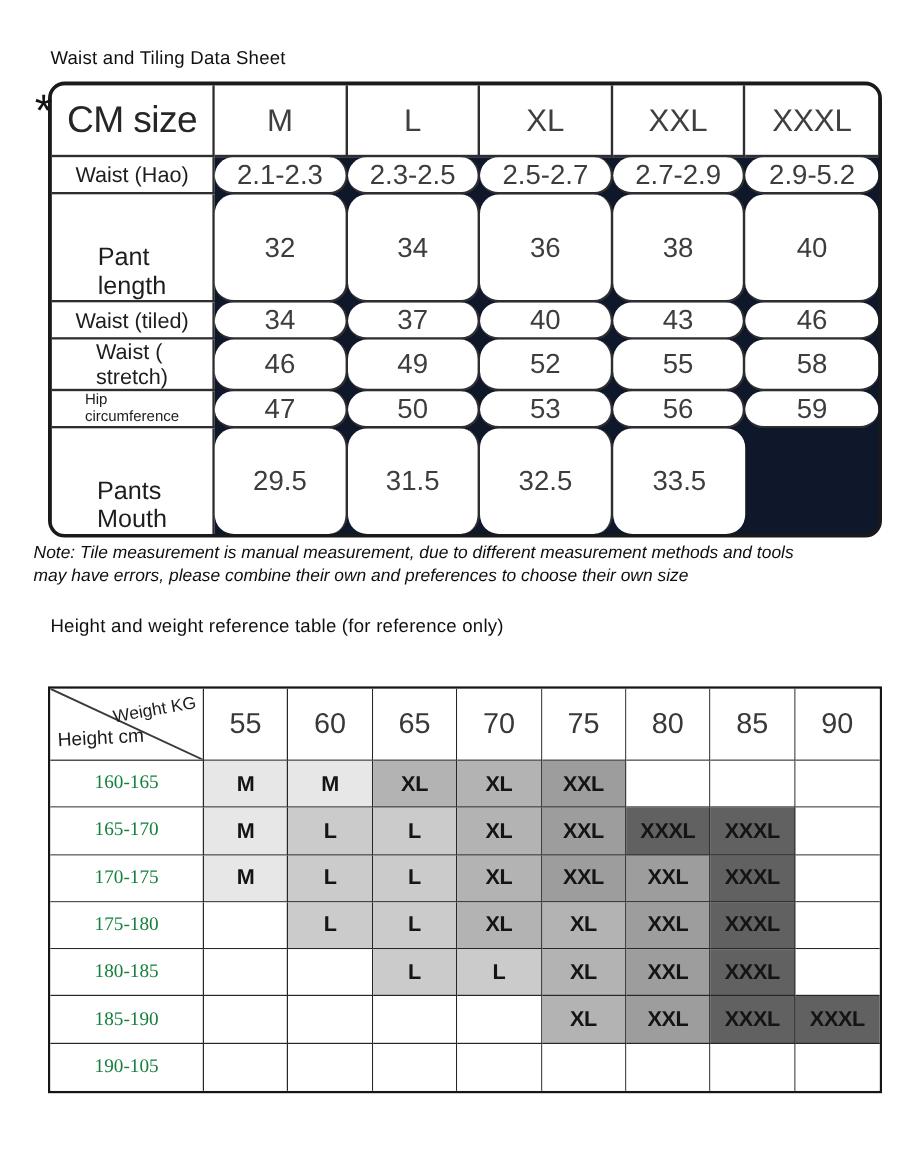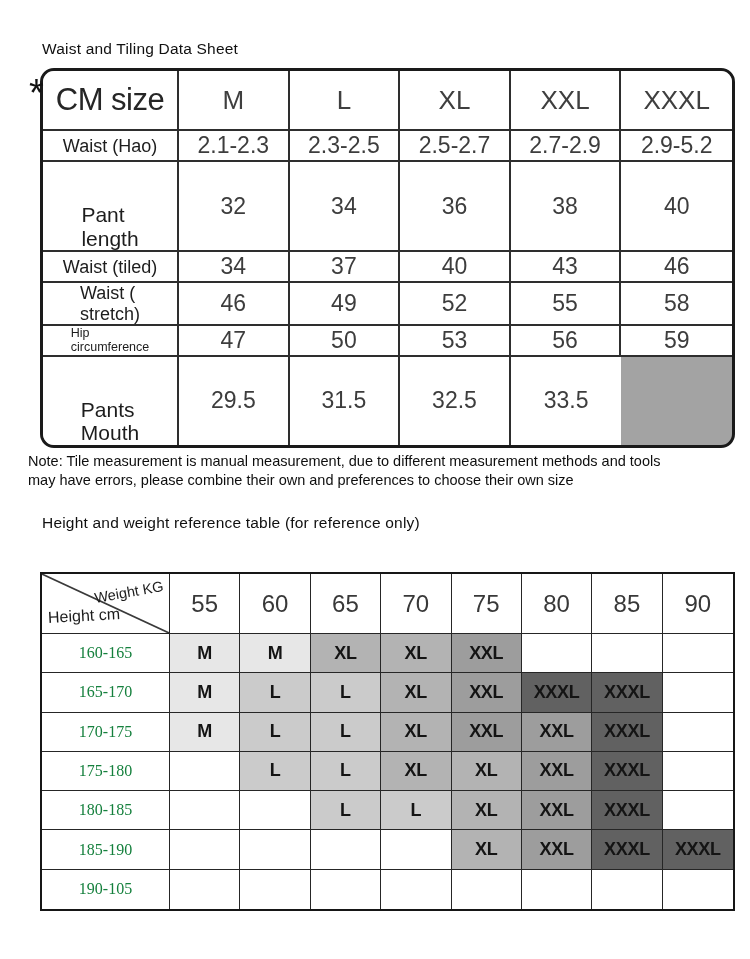--- a/index.html
+++ b/index.html
@@ -7,35 +7,35 @@
   .page{position:relative;width:750px;height:959px;background:#fff;overflow:hidden;}
   .title{position:absolute;font-size:15.5px;color:#101010;letter-spacing:.2px;}
   .t1title{left:42px;top:40px;}
   .t2title{left:42px;top:514px;}
 
   
   .t1wrap{position:absolute;left:40px;top:68px;width:695px;height:380px;}
   .asterisk{position:absolute;left:-11px;top:4px;font-size:38px;color:#121212;z-index:2;}
   .t1{box-sizing:border-box;width:695px;height:380px;border:3px solid #1a1a1a;border-radius:14px;
       overflow:hidden;display:grid;grid-template-columns:136px repeat(5,1fr);
-      grid-template-rows:60px repeat(6,1fr);background:#a3a3a3;}
+      grid-template-rows:60px repeat(6,1fr);background:#0f172a;}
   .t1c{display:flex;align-items:center;justify-content:center;
        border-right:2px solid #2e2e2e;border-bottom:2px solid #2e2e2e;background:#fff;}
   .t1 .lastcol{border-right:none;}
   .t1 .lastrow{border-bottom:none;}
   .t1corner{font-size:31px;color:#262626;letter-spacing:-.5px;}
   .t1h{font-size:26px;color:#3f3f3f;}
-  .t1v{font-size:23px;color:#3d3d3d;}
+  .t1v{font-size:23px;color:#3d3d3d;border-radius:16px;}
   .lblspan{display:inline-block;text-align:left;white-space:pre-line;line-height:1.12;color:#1d1d1d;}
   .lblspan[data-ls="sm"]{font-size:12.5px;}
   .lblspan[data-ls="md"]{font-size:18px;}
   .lblspan[data-ls="lg"]{font-size:21px;margin-top:41px;}
 
   .note{position:absolute;left:28px;top:452px;width:710px;font-size:14.5px;color:#0e0e0e;
-        line-height:1.28;white-space:pre-line;}
+        line-height:1.28;white-space:pre-line;font-style:italic;}
 
   
   .t2wrap{position:absolute;left:40px;top:572px;width:695px;height:339px;}
   .t2{box-sizing:border-box;width:695px;height:339px;border:2px solid #161616;display:grid;
       grid-template-columns:128px repeat(8,1fr);grid-template-rows:60px repeat(7,1fr);background:#fff;}
   .t2c{display:flex;align-items:center;justify-content:center;
        border-right:1.5px solid #262626;border-bottom:1.5px solid #262626;background:#fff;}
   .t2 .lastcol{border-right:none;}
   .t2 .lastrow{border-bottom:none;}
   .t2h{font-size:24px;color:#383838;}

